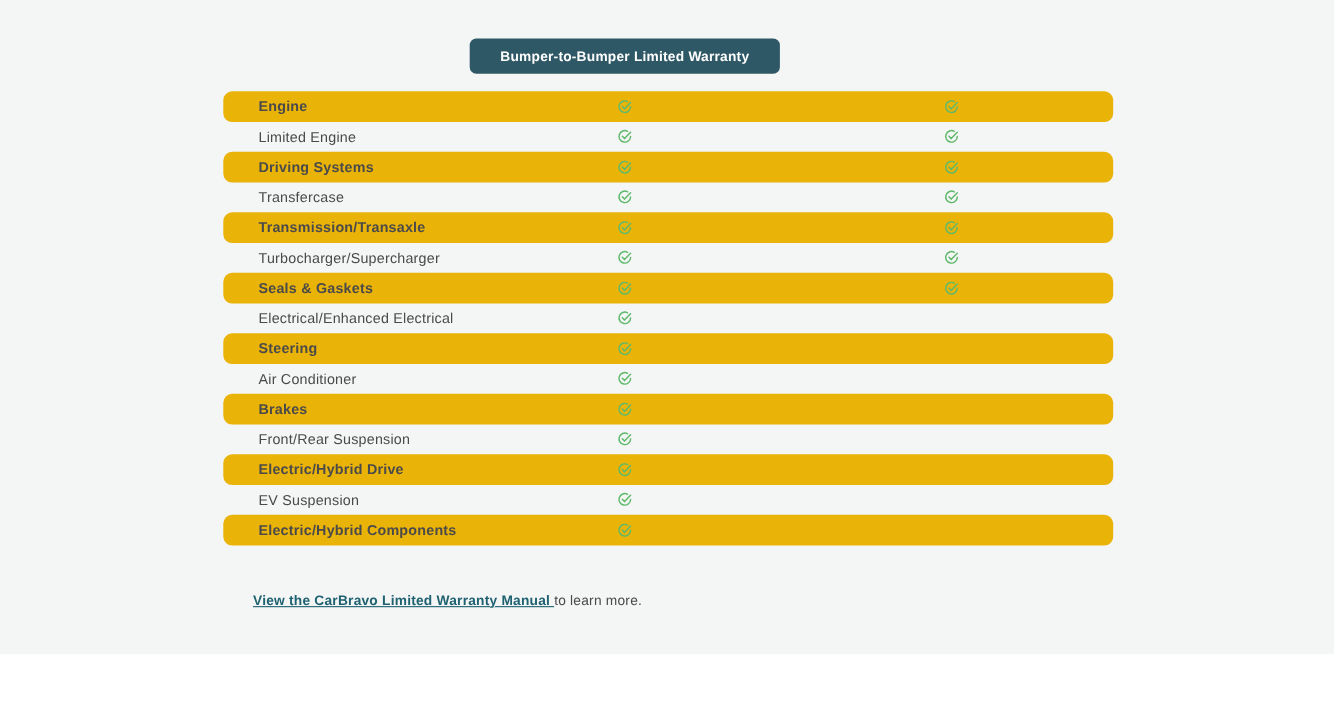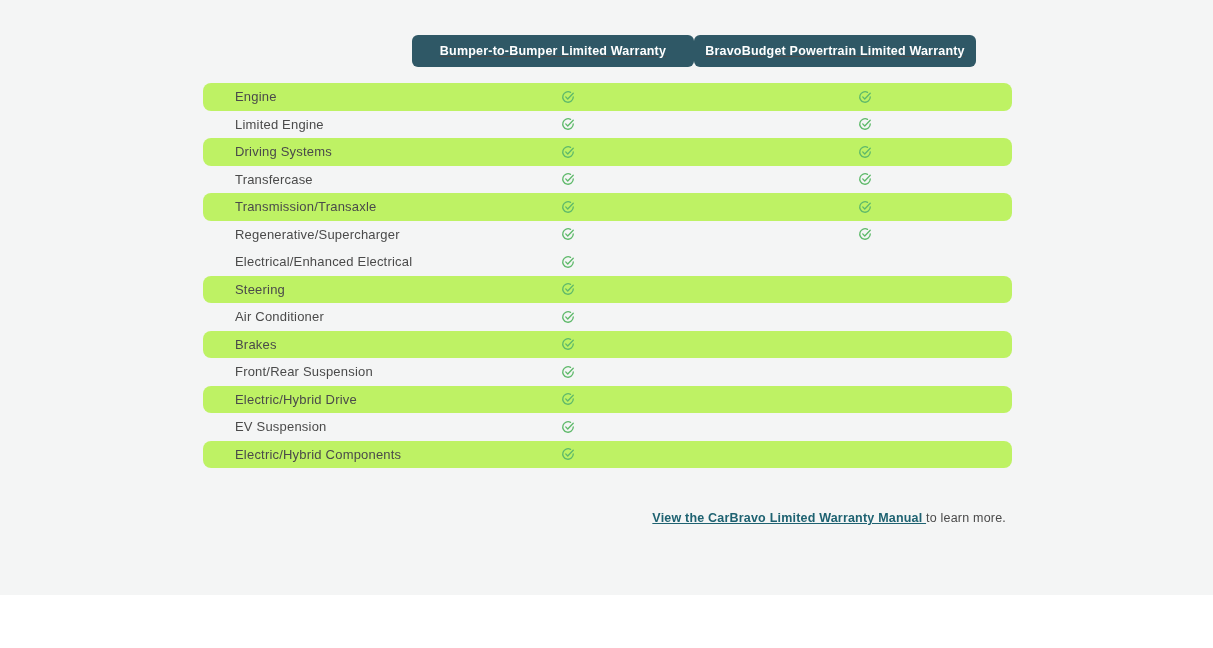--- a/index.html
+++ b/index.html
@@ -25,22 +25,22 @@
     background:var(--page-bg);
     padding-top:35px;
   }
   .content{
     width:799px;
     margin:0 auto;
   }
   .grid{
     display:grid;
     grid-template-columns:205px 282px 282px;
+    column-gap:15px;
     align-items:center;
-    text-decoration:underline;
   }
   .header-row{
     margin-bottom:16px;
   }
   .col-btn{
     height:32px;
     background:var(--header-bg);
     border:none;
     border-radius:6px;
     color:#ffffff;
@@ -60,21 +60,22 @@
   }
   .trow{
     height:27.5px;
     border-radius:8px;
     display:grid;
     grid-template-columns:209px 282px 282px;
     column-gap:15px;
     align-items:center;
   }
   .trow.white{
-    background:#bef264;
+    background:#eab308;
+    font-weight:bold;
   }
   .tlabel{
     padding-left:32px;
     font-size:13px;
     color:var(--text);
     letter-spacing:.2px;
     white-space:nowrap;
   }
   .tcell{
     display:flex;
@@ -82,21 +83,20 @@
     justify-content:center;
     height:100%;
   }
   .tcell svg{display:block;}
   .footer-note{
     margin-top:43px;
     padding-left:23px;
     font-size:12.5px;
     color:var(--text);
     letter-spacing:.2px;
-    text-align:right;
   }
   .footer-note a{
     color:var(--link);
     font-weight:bold;
     text-decoration:underline;
     cursor:pointer;
   }
   .bottom-strip{
     width:1213px;
     height:53px;
@@ -105,21 +105,20 @@
 </style>
 </head>
 <body>
 
 <div class="page">
   <div class="content">
 
     <div class="grid header-row">
       <div></div>
       <button class="col-btn">Bumper-to-Bumper Limited Warranty</button>
-      <button class="col-btn">BravoBudget Powertrain Limited Warranty</button>
     </div>
 
     <div class="rows">
         <div class="trow white">
           <div class="tlabel">Engine</div>
           <div class="tcell">
             <svg viewBox="0 0 16 16" width="14" height="14" aria-hidden="true">
               <path d="M14 8a6 6 0 1 1-3.1-5.3" fill="none" stroke="#5eb96a" stroke-width="1.5" stroke-linecap="round"></path>
               <path d="M5.4 7.9l2.3 2.4L14 3.7" fill="none" stroke="#5eb96a" stroke-width="1.5" stroke-linecap="round" stroke-linejoin="round"></path>
             </svg>
@@ -185,21 +184,36 @@
             </svg>
           </div>
           <div class="tcell">
             <svg viewBox="0 0 16 16" width="14" height="14" aria-hidden="true">
               <path d="M14 8a6 6 0 1 1-3.1-5.3" fill="none" stroke="#5eb96a" stroke-width="1.5" stroke-linecap="round"></path>
               <path d="M5.4 7.9l2.3 2.4L14 3.7" fill="none" stroke="#5eb96a" stroke-width="1.5" stroke-linecap="round" stroke-linejoin="round"></path>
             </svg>
           </div>
         </div>
         <div class="trow">
-          <div class="tlabel">Regenerative/Supercharger</div>
+          <div class="tlabel">Turbocharger/Supercharger</div>
+          <div class="tcell">
+            <svg viewBox="0 0 16 16" width="14" height="14" aria-hidden="true">
+              <path d="M14 8a6 6 0 1 1-3.1-5.3" fill="none" stroke="#5eb96a" stroke-width="1.5" stroke-linecap="round"></path>
+              <path d="M5.4 7.9l2.3 2.4L14 3.7" fill="none" stroke="#5eb96a" stroke-width="1.5" stroke-linecap="round" stroke-linejoin="round"></path>
+            </svg>
+          </div>
+          <div class="tcell">
+            <svg viewBox="0 0 16 16" width="14" height="14" aria-hidden="true">
+              <path d="M14 8a6 6 0 1 1-3.1-5.3" fill="none" stroke="#5eb96a" stroke-width="1.5" stroke-linecap="round"></path>
+              <path d="M5.4 7.9l2.3 2.4L14 3.7" fill="none" stroke="#5eb96a" stroke-width="1.5" stroke-linecap="round" stroke-linejoin="round"></path>
+            </svg>
+          </div>
+        </div>
+        <div class="trow white">
+          <div class="tlabel">Seals &amp; Gaskets</div>
           <div class="tcell">
             <svg viewBox="0 0 16 16" width="14" height="14" aria-hidden="true">
               <path d="M14 8a6 6 0 1 1-3.1-5.3" fill="none" stroke="#5eb96a" stroke-width="1.5" stroke-linecap="round"></path>
               <path d="M5.4 7.9l2.3 2.4L14 3.7" fill="none" stroke="#5eb96a" stroke-width="1.5" stroke-linecap="round" stroke-linejoin="round"></path>
             </svg>
           </div>
           <div class="tcell">
             <svg viewBox="0 0 16 16" width="14" height="14" aria-hidden="true">
               <path d="M14 8a6 6 0 1 1-3.1-5.3" fill="none" stroke="#5eb96a" stroke-width="1.5" stroke-linecap="round"></path>
               <path d="M5.4 7.9l2.3 2.4L14 3.7" fill="none" stroke="#5eb96a" stroke-width="1.5" stroke-linecap="round" stroke-linejoin="round"></path>

